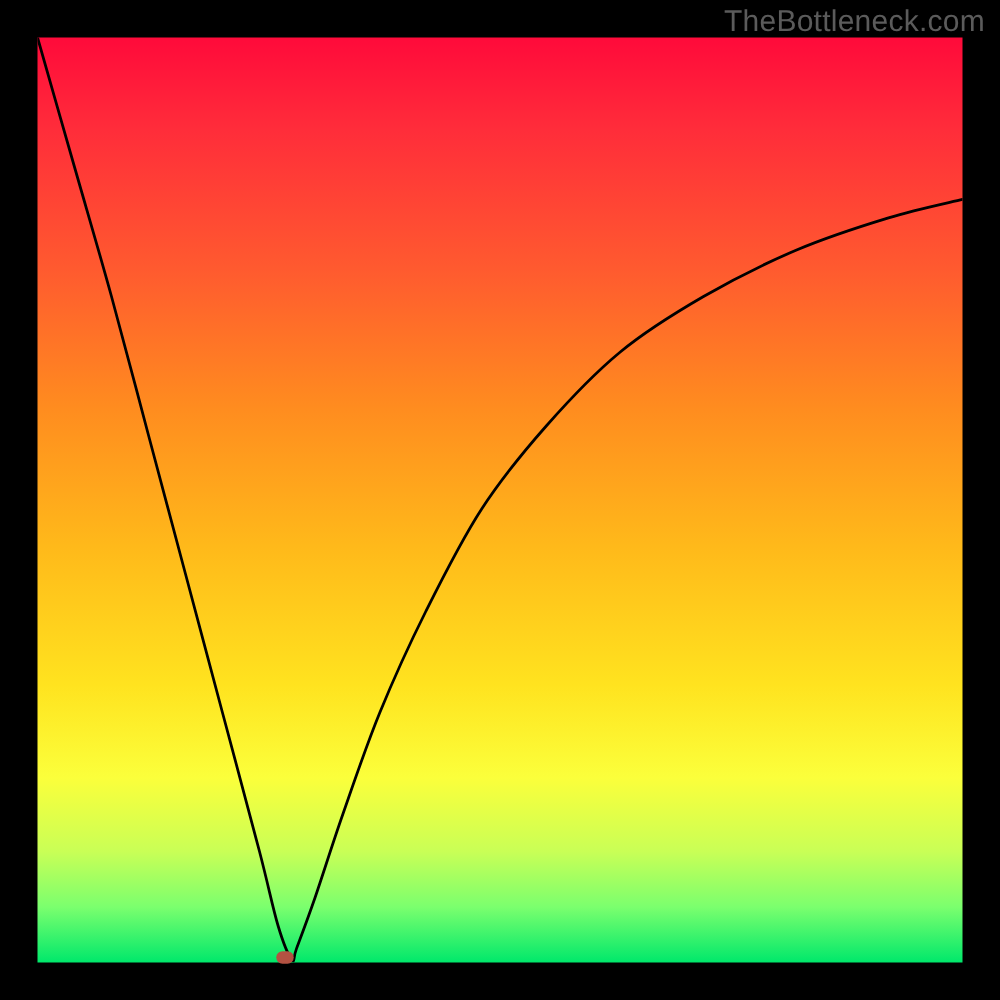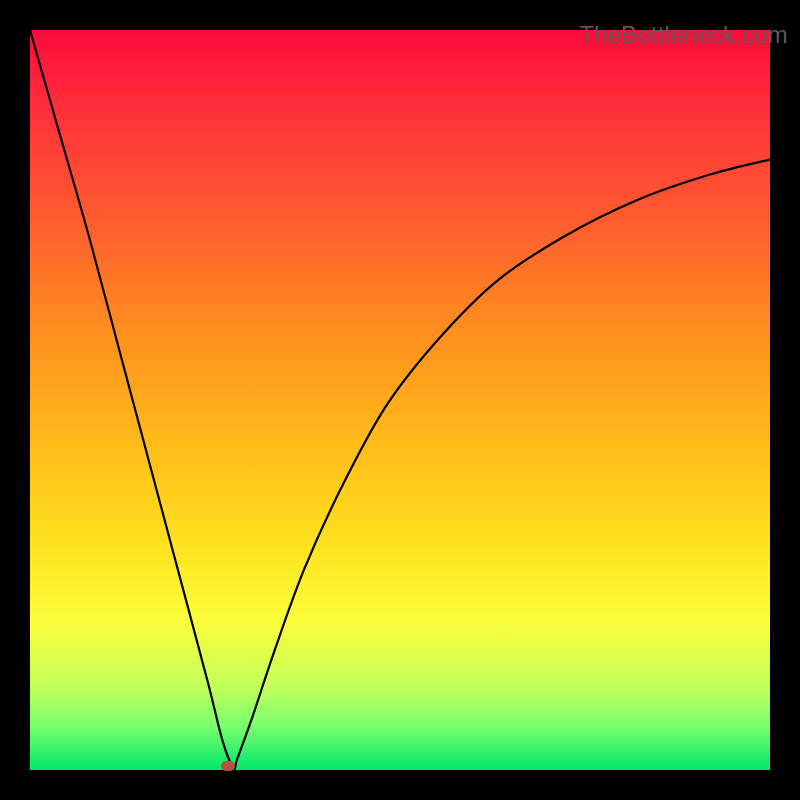--- a/index.html
+++ b/index.html
@@ -25,21 +25,21 @@
       #ffb91a 55%,
       #ffe31f 70%,
       #fbff3b 80%,
       #c9ff56 88%,
       #7bff6e 94%,
       #00e86b 100%
     );
   }
   .watermark {
     position: absolute;
-    top: 21px;
+    top: 4px;
     right: 12px;
     color: #5b5b5b;
     font-size: 24px;
     font-weight: 500;
     letter-spacing: 0.2px;
     z-index: 10;
   }
   svg.curve {
     position: absolute;
     left: 0;

